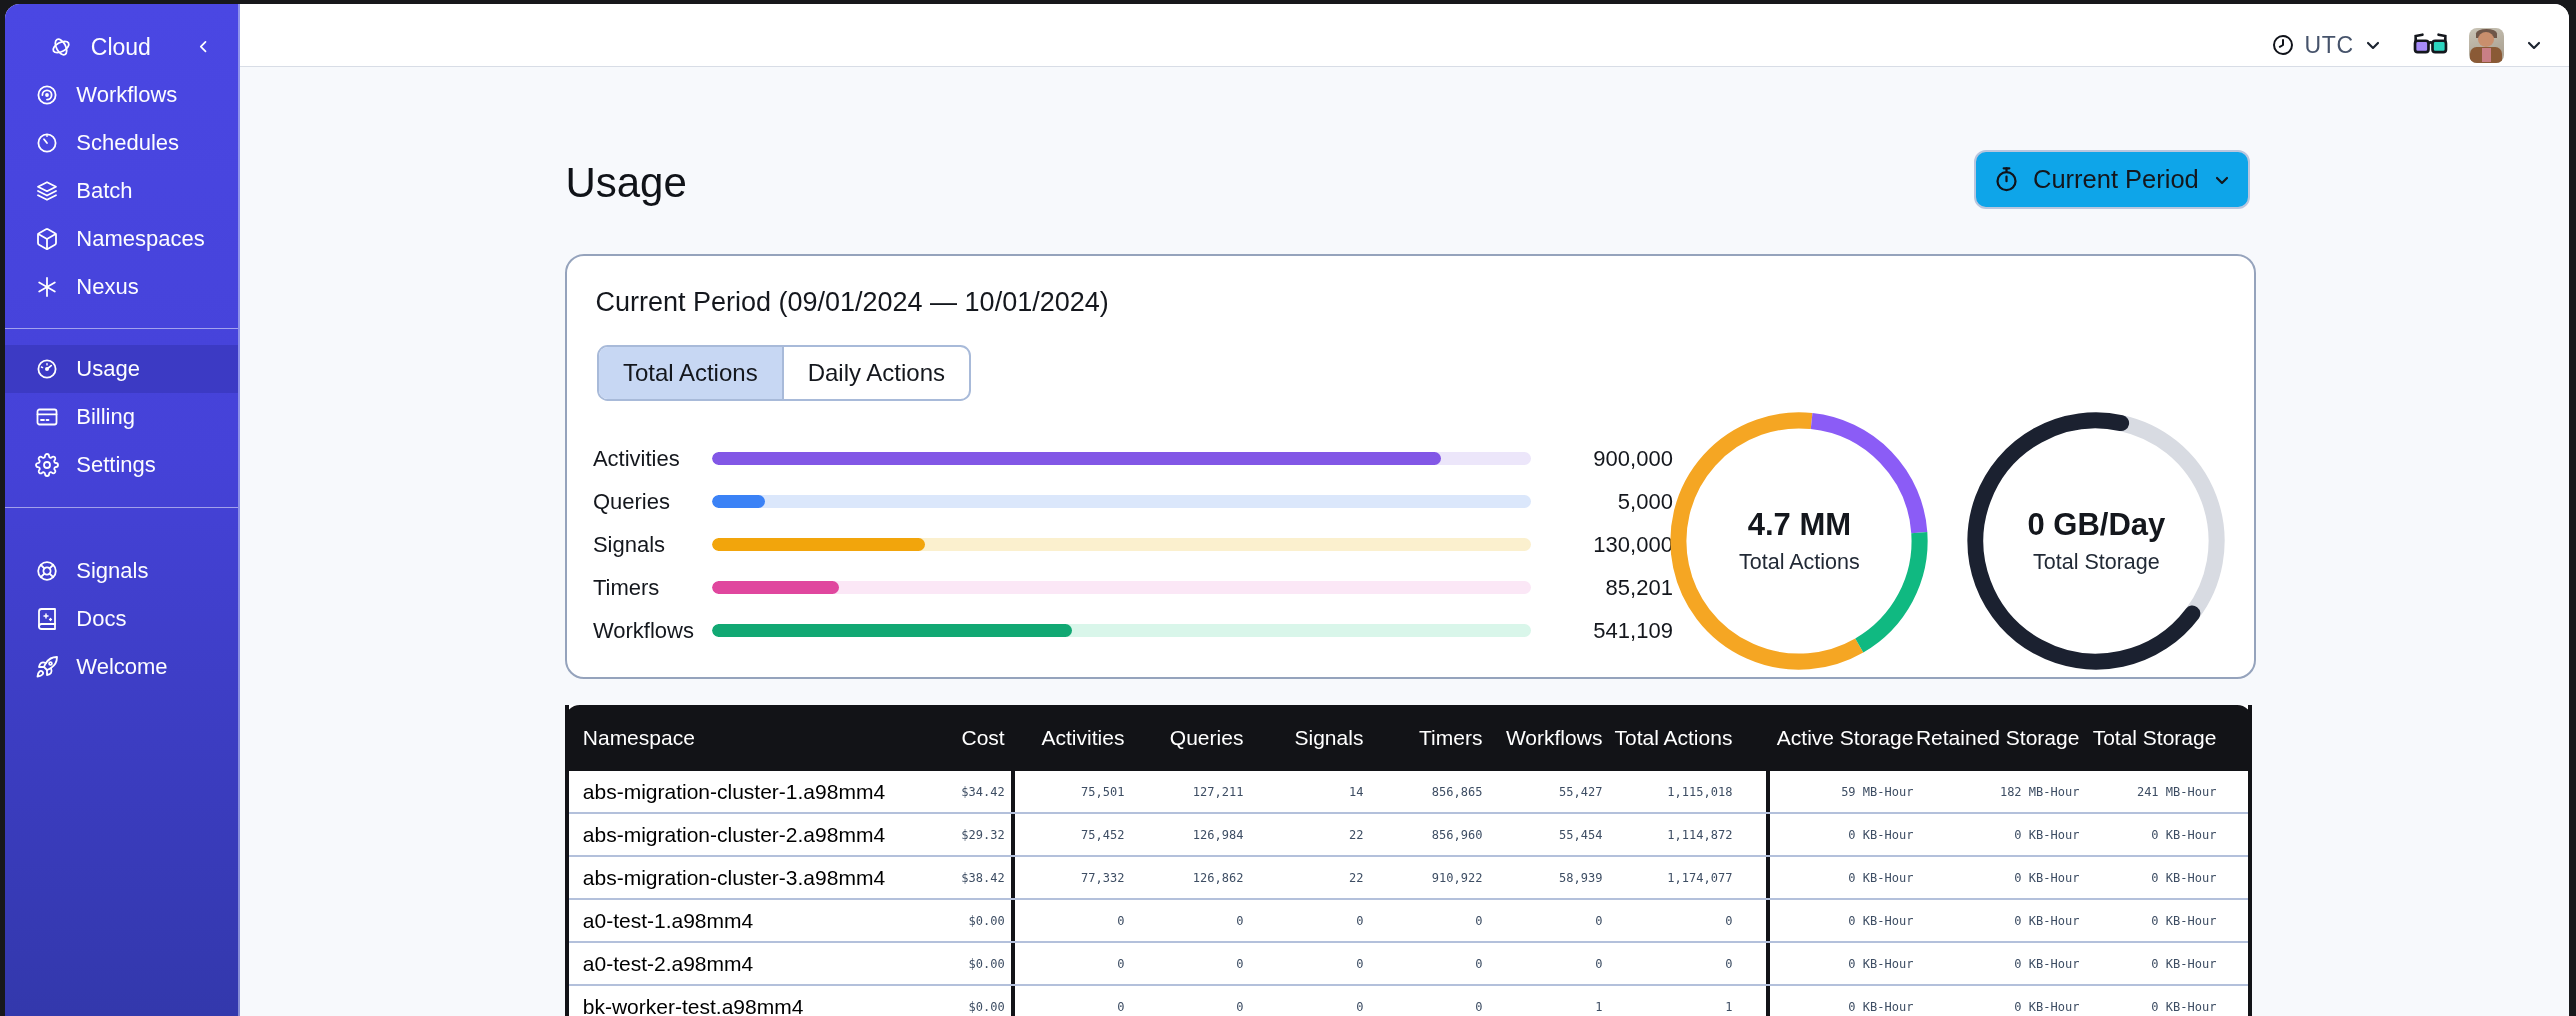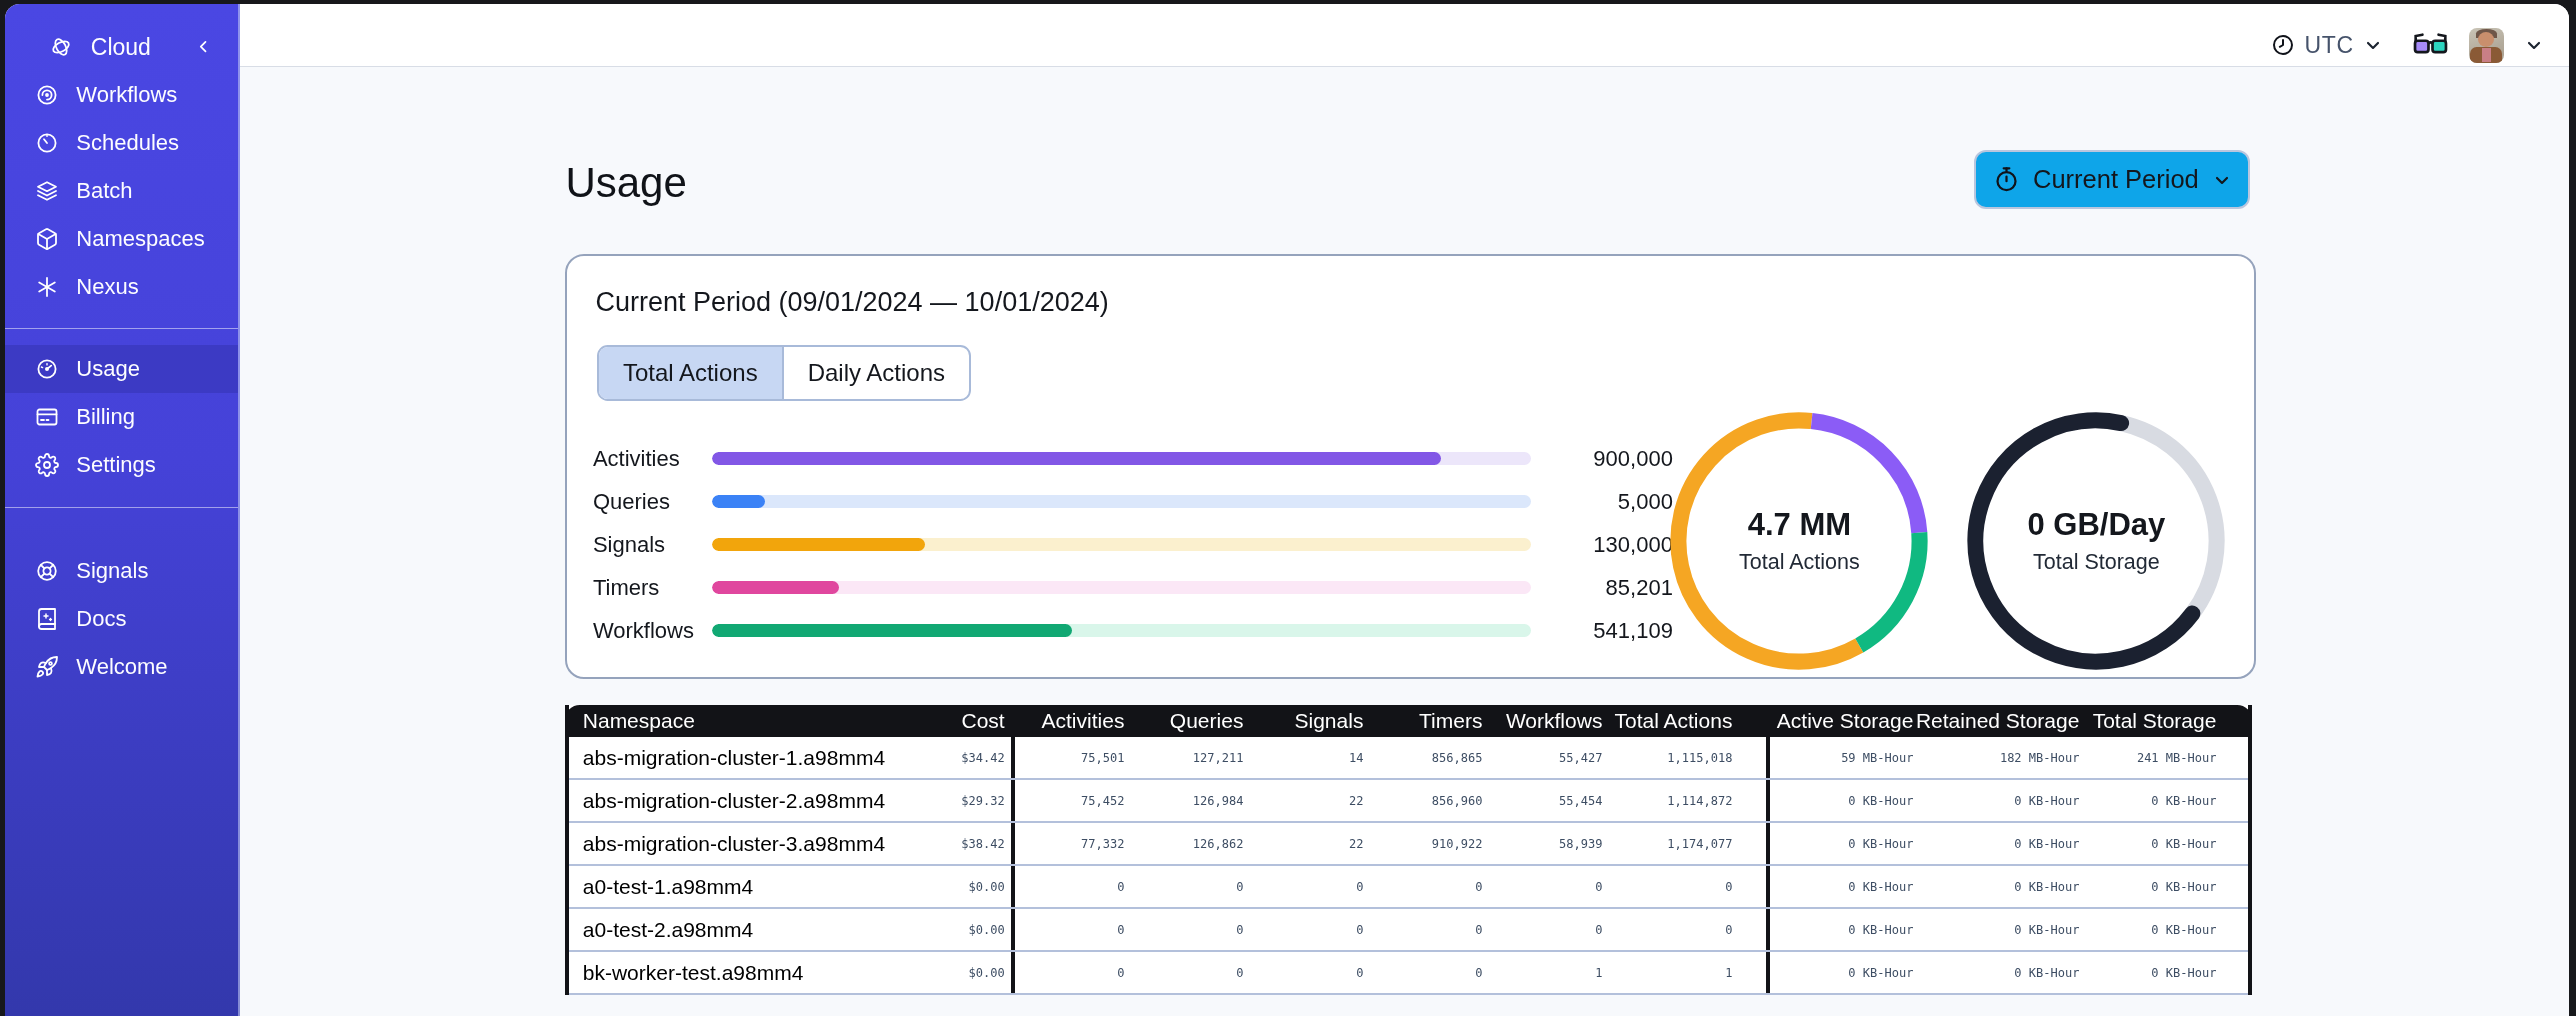--- a/index.html
+++ b/index.html
@@ -73,21 +73,21 @@
     display:flex; flex-direction:column; align-items:center; justify-content:center; gap:6.7px; }
   .donut .d-value { font-size:31px; font-weight:600; color:#14171d; }
   .donut .d-label { font-size:21.5px; color:#222a36; }
   #donut-actions { left:1098px; }
   #donut-storage { left:1395px; }
 
   
   .usage-table { position:absolute; left:325px; top:637px; width:1687px;
     border-left:4px solid #121317; border-right:4px solid #121317; background:#fff; }
   .t-row { display:flex; align-items:center; height:43px; background:#fff; border-bottom:2px solid #b3c0db; }
-  .t-head { height:32px; background:#121317; border-radius:14.8px 14.8px 0 0; border-bottom:none;
+  .t-head { height:66px; background:#121317; border-radius:14.8px 14.8px 0 0; border-bottom:none;
     margin:0 -4px; padding:0 4px; width:1687px;align-items:center; }
   .t-head .cell { color:#fff; font-size:21px; font-weight:500; font-family:"Liberation Sans",sans-serif; }
   .cell { white-space:nowrap; overflow:hidden; }
   .c-ns   { width:329px; padding-left:13.4px; font-size:21px; color:#101318; }
   .t-row .c-ns a { color:#000000; text-decoration-thickness:1.3px; text-underline-offset:4.7px; cursor:pointer; }
   .c-cost { width:113px; text-align:right; padding-right:6.7px; }
   .c-sep  { width:4px; align-self:stretch; background:#121317; }
   .t-head .c-sep { background:transparent; }
   .c-act { width:109px; text-align:right; }
   .c-que { width:119px; text-align:right; }

